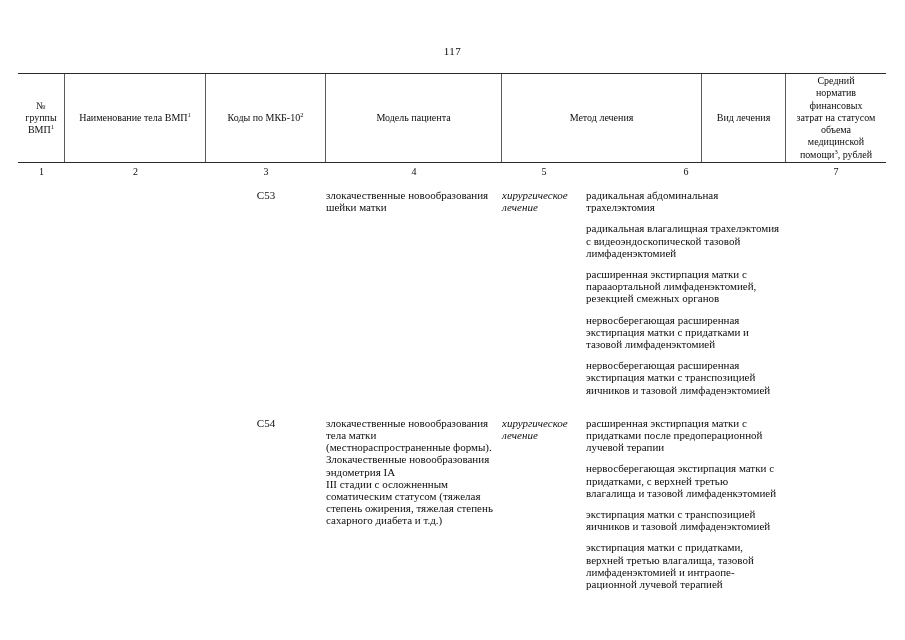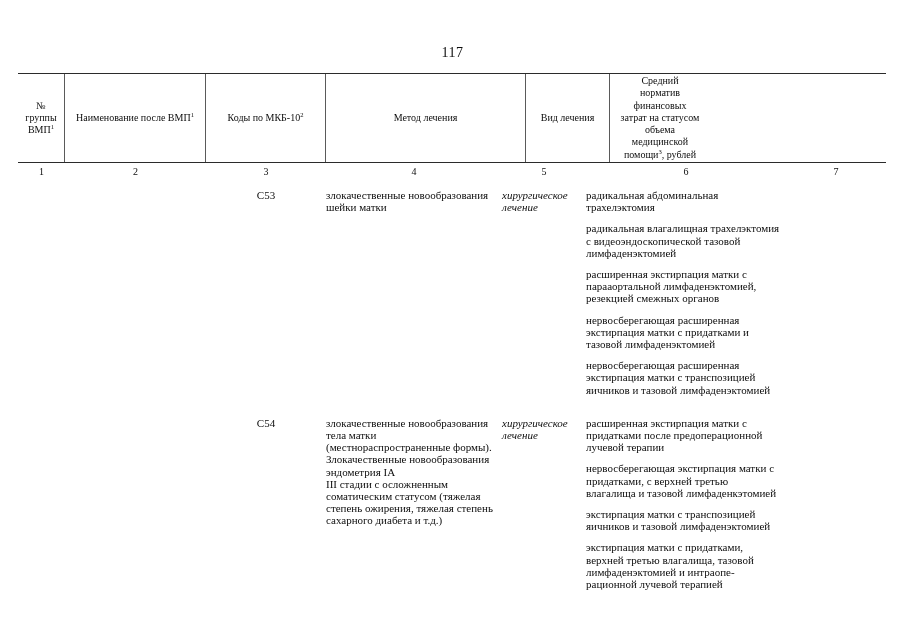--- a/index.html
+++ b/index.html
@@ -19,21 +19,21 @@
     position: relative;
     width: 905px;
     height: 640px;
   }
   .page-number {
     position: absolute;
     top: 45px;
     left: 0;
     width: 905px;
     text-align: center;
-    font-size: 14px;
+    font-size: 11px;
     letter-spacing: 0.5px;
   }
 
   
   .tbl {
     position: absolute;
     left: 18px;
     top: 73px;
     width: 868px;
   }
@@ -146,30 +146,35 @@
       <div class="hdr-cell c1">
         <span class="inner">
           <span>№</span><br>
           <span>группы</span><br>
           <span>ВМП</span><sup>1</sup>
         </span>
       </div>
 
       <div class="hdr-cell c2">
         <span class="inner">
-          <span>Наименование после ВМП</span><sup>1</sup>
+          <span>Наименование тела ВМП</span><sup>1</sup>
         </span>
       </div>
 
       <div class="hdr-cell c3">
         <span class="inner">
           <span>Коды по МКБ-10</span><sup>2</sup>
         </span>
       </div>
 
+      <div class="hdr-cell c4">
+        <span class="inner">
+          <span>Модель пациента</span>
+        </span>
+      </div>
 
       <div class="hdr-cell c6">
         <span class="inner">
           <span>Метод лечения</span>
         </span>
       </div>
 
       <div class="hdr-cell c5">
         <span class="inner">
           <span>Вид лечения</span>

